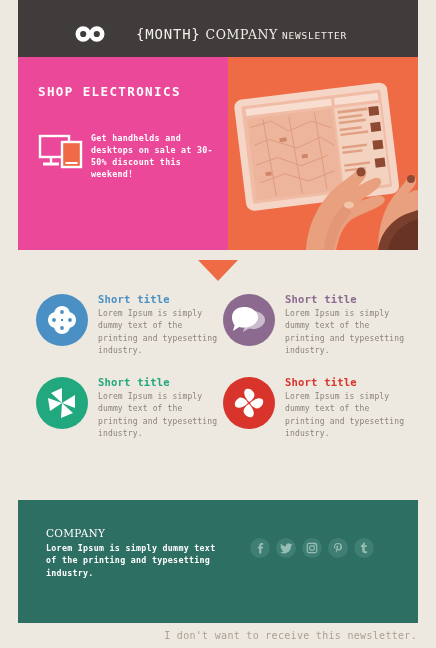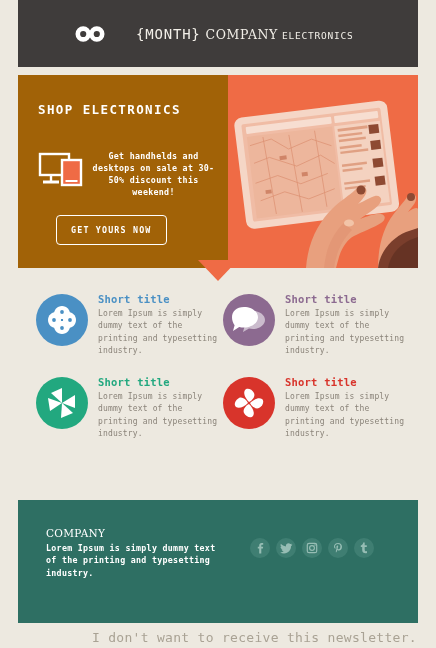--- a/index.html
+++ b/index.html
@@ -56,24 +56,24 @@
     font-family: "DejaVu Sans Mono", monospace;
     font-size: 9.5px;
     letter-spacing: 0.8px;
     margin-left: 4px;
   }
 
   
   .hero {
     position: absolute;
     left: 18px;
-    top: 75px;
+    top: 57px;
     width: 400px;
     height: 193px;
-    background: #a16207;
+    background: #ec4899;
     overflow: hidden;
   }
   .hero-left {
     position: absolute;
     left: 20px;
     top: 0;
     width: 205px;
     height: 100%;
     z-index: 3;
   }
@@ -100,21 +100,20 @@
     margin-top: 1px;
   }
   .device-icon svg { display: block; }
   .hero-promo-text {
     color: #FFFFFF;
     font-size: 8.3px;
     line-height: 1.45;
     letter-spacing: 0.3px;
     width: 125px;
     font-weight: bold;
-    text-align: center;
   }
   .cta-button {
     position: absolute;
     top: 140px;
     left: 18px;
     border: 1.5px solid #FFFFFF;
     border-radius: 4px;
     color: #FFFFFF;
     font-size: 8.3px;
     letter-spacing: 1.2px;
@@ -251,21 +250,21 @@
     cursor: pointer;
   }
   .social-item svg { display: block; }
 
   
   .unsub {
     position: absolute;
     right: 19px;
     top: 630px;
     color: #A9A294;
-    font-size: 13px;
+    font-size: 10px;
     letter-spacing: 0.3px;
     text-decoration: none;
     white-space: nowrap;
     cursor: pointer;
   }
 </style>
 </head>
 <body>
 
 <div class="header">
@@ -273,21 +272,21 @@
     <span>
       <svg width="30" height="18" viewBox="0 0 30 18">
         <g fill="none" stroke="#FFFFFF" stroke-width="4.6">
           <circle cx="8.2" cy="9" r="5.4"></circle>
           <circle cx="21.8" cy="9" r="5.4"></circle>
         </g>
       </svg>
     </span>
   </div>
   <div class="header-title">
-    <span class="ht-month">{MONTH}</span><span class="ht-company">COMPANY</span><span class="ht-news">ELECTRONICS</span>
+    <span class="ht-month">{MONTH}</span><span class="ht-company">COMPANY</span><span class="ht-news">NEWSLETTER</span>
   </div>
 </div>
 
 <div class="hero">
 
   <div class="hero-photo">
     <svg width="190" height="193" viewBox="0 0 190 193">
       <defs>
         <clipPath id="photoclip">
             <rect x="0" y="0" width="190" height="193"></rect>
@@ -364,21 +363,20 @@
             <path d="M13 24 L13 30"></path>
             <path d="M5 31 L21 31" stroke-width="3"></path>
           </g>
           <rect x="24" y="9" width="19" height="25" fill="#EF6B45" stroke="#FFFFFF" stroke-width="2.4"></rect>
           <rect x="27.5" y="29" width="12" height="2" fill="#FFFFFF"></rect>
         </svg>
       </span>
       <div class="hero-promo-text">Get handhelds and desktops on sale at 30-50% discount this weekend!</div>
     </div>
 
-    <button class="cta-button">GET YOURS NOW</button>
   </div>
 </div>
 
 <div class="hero-notch">
   <div class="tri"></div>
 </div>
 
 <div class="features">
 
   <div class="feature f0">

